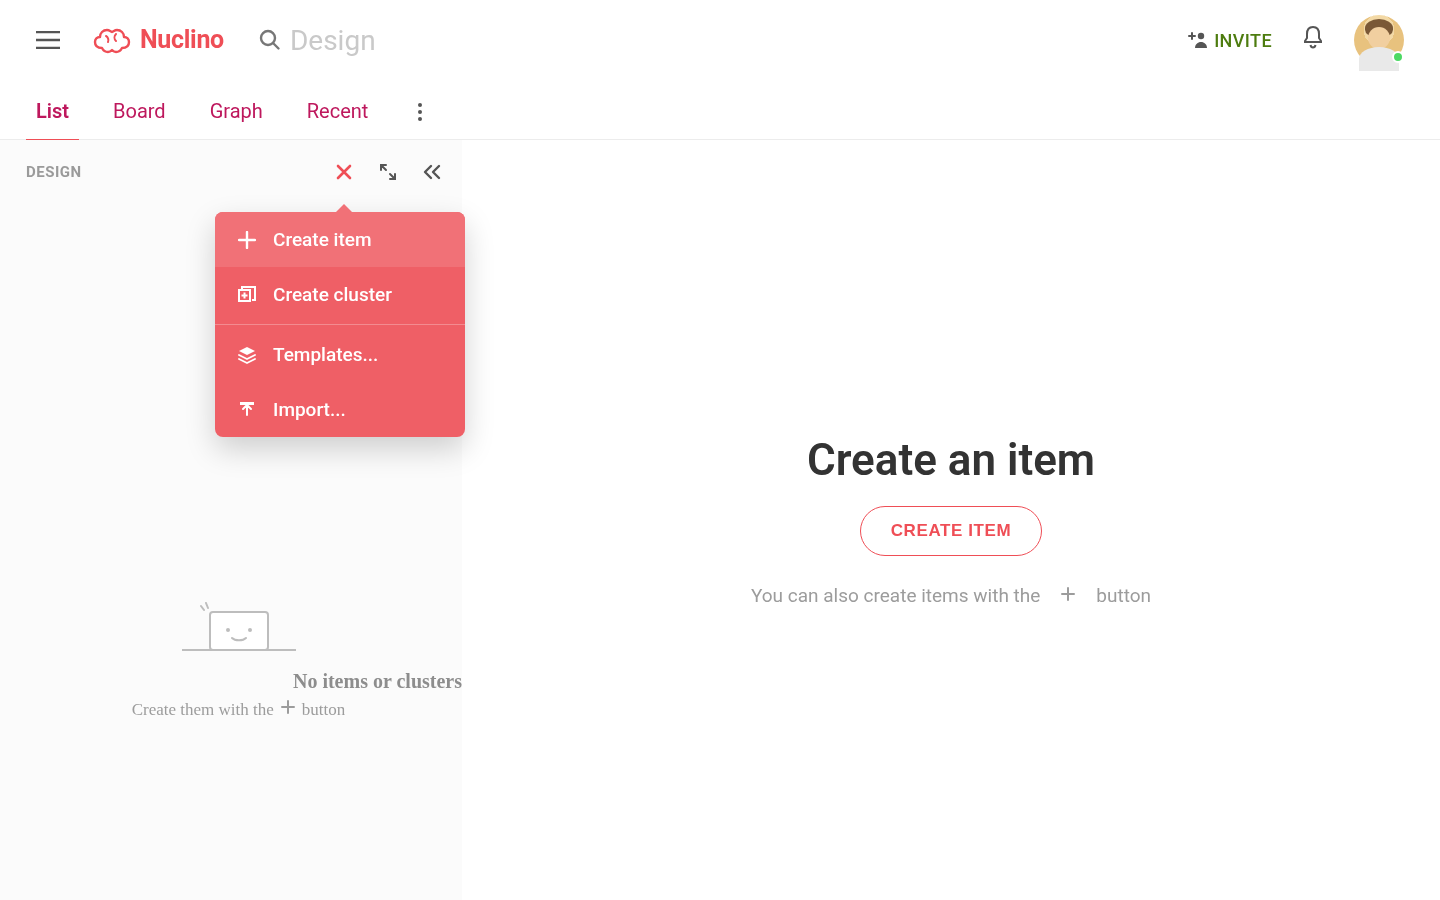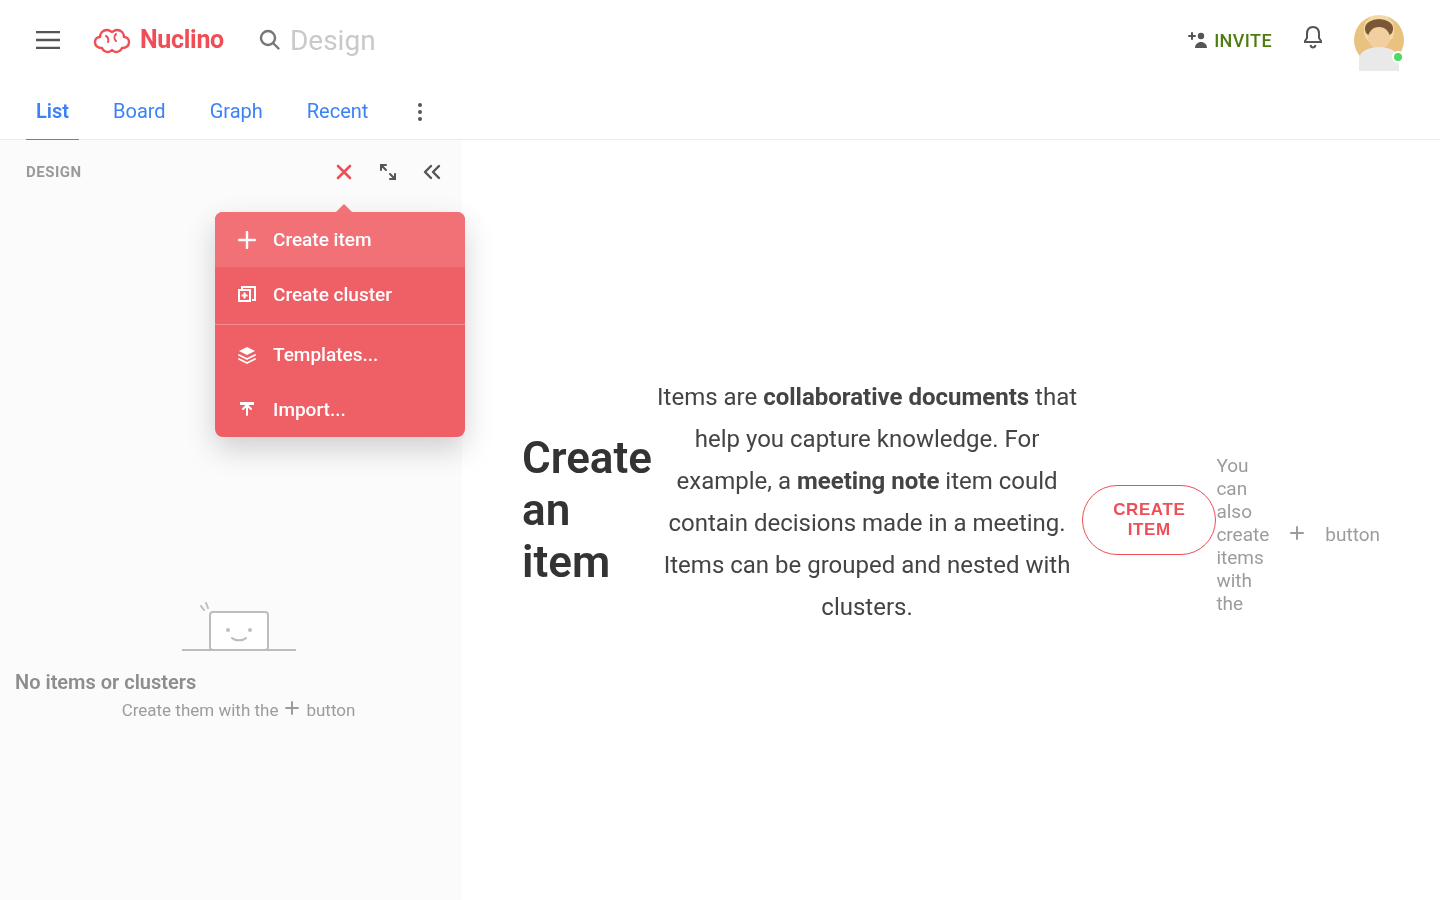--- a/index.html
+++ b/index.html
@@ -15,47 +15,47 @@
   .invite { display:flex; align-items:center; gap:6px; color:#4d7c0f; font-size:18px; font-weight:500; letter-spacing:0.4px; cursor:pointer; }
   .bell { color:#555; cursor:pointer; }
   .avatar-wrap { position:relative; }
   .avatar { width:50px; height:50px; border-radius:50%; background: radial-gradient(circle at 50% 30%, #f3d9a6 0 36%, #e8c27e 36% 100%); display:flex; align-items:flex-end; justify-content:center; overflow:hidden; }
   .avatar-face { width:22px; height:22px; background:#f1cfa0; border-radius:50%; margin-bottom:16px; position:relative;}
   .avatar-hair { position:absolute; top:4px; width:28px; height:18px; background:#7a5836; border-radius:50% 50% 40% 40%; }
   .avatar-body { position:absolute; bottom:-6px; width:40px; height:24px; background:#e9e9e9; border-radius:50% 50% 0 0;}
   .presence { position:absolute; right:0; bottom:2px; width:12px; height:12px; background:#4cd964; border-radius:50%; border:2px solid #fff; }
 
   .tabbar { display:flex; align-items:center; height:60px; padding-left: 32px; gap: 36px; border-bottom:1px solid #ececec; }
-  .tab { font-size:20px; color:#3b82f6; padding: 0 4px 18px 4px; cursor:pointer; position:relative; top:10px; }
+  .tab { font-size:20px; color:#be185d; padding: 0 4px 18px 4px; cursor:pointer; position:relative; top:10px; }
   .tab.active { font-weight:600; }
   .tab.active::after { content:""; position:absolute; left:-6px; right:-6px; bottom:-1px; height:3px; background:#ef4e56; }
   .more-dots { color:#555; cursor:pointer; display:flex; align-items:center; height:40px; width:24px; justify-content:center; position:relative; top:2px;}
 
   .content { display:flex; height: calc(900px - 140px); }
   .sidebar { width: 462px; background:#fbfbfb; position:relative; }
   .side-header { display:flex; align-items:center; padding: 20px 18px 0 26px; }
   .side-title { font-size:15px; font-weight:700; color:#9a9a9a; letter-spacing:0.5px; }
   .side-actions { margin-left:auto; display:flex; gap:20px; }
   .side-action { color:#555; cursor:pointer; display:flex; align-items:center; justify-content:center; width:24px; height:24px; }
   .side-action.close { color:#ef4e56; }
 
   .dropdown { position:absolute; top:72px; left:215px; width:250px; background:#ef5f66; border-radius:8px; box-shadow: 0 12px 30px rgba(0,0,0,0.18); overflow:visible; }
   .dropdown::before { content:""; position:absolute; top:-8px; left:120px; width:0; height:0; border-left:9px solid transparent; border-right:9px solid transparent; border-bottom:9px solid #f17177; }
   .dropdown-item { display:flex; align-items:center; gap:16px; padding: 16px 22px; color:#fff; font-size:19px; font-weight:500; cursor:pointer; }
   .dropdown-item.first { background:#f17177; border-top-left-radius:8px; border-top-right-radius:8px; }
   .dropdown-sep { border-top:1px solid rgba(255,255,255,0.28); margin: 2px 0; }
   .dd-icon { width:20px; height:20px; display:flex; align-items:center; justify-content:center; }
 
-  .empty-state { position:absolute; bottom:180px; left:15px; right:0; text-align:left; color:#9a9a9a; }
+  .empty-state { position:absolute; bottom:180px; left:15px; right:0; text-align:right; color:#9a9a9a;font-family:Liberation Serif, serif; }
   .empty-illo { display:flex; justify-content:center; margin-bottom:14px; }
   .empty-title { font-size:20px; font-weight:600; color:#8d8d8d; margin-bottom:6px; }
   .empty-sub { font-size:17px; color:#9c9c9c; display:flex; align-items:center; justify-content:center; gap:6px; }
   .plus-inline { color:#9c9c9c; }
 
-  .main { flex:1; display:flex; flex-direction:row; align-items:center; justify-content:center; padding: 0 60px; }
+  .main { flex:1; display:flex; flex-direction:column; align-items:center; justify-content:center; padding: 0 60px; }
   .main-title { font-size:44px; font-weight:600; color:#333; margin-bottom:20px; }
   .main-desc { font-size:24px; color:#444; text-align:center; line-height:1.75; max-width:880px; margin-bottom:36px; font-weight:400;}
   .main-desc b { font-weight:700; }
   .create-btn { border:1.5px solid #ef4e56; color:#ef4e56; background:#fff; font-size:17px; font-weight:600; letter-spacing:0.6px; padding: 14px 30px; border-radius:999px; cursor:pointer; }
   .main-hint { margin-top:28px; font-size:19px; color:#9c9c9c; display:flex; align-items:center; gap:20px; }
 </style>
 </head>
 <body>
 
 <div class="header">
@@ -200,23 +200,20 @@
               <path d="M8 2v12M2 8h12" stroke="#9c9c9c" stroke-width="2" stroke-linecap="round"></path>
             </svg>
         </span>
         <span>button</span>
       </div>
     </div>
   </div>
 
   <div class="main">
     <div class="main-title">Create an item</div>
-    <div class="main-desc">
-      <span>Items are </span><b>collaborative documents</b><span> that help you capture knowledge. For example, a </span><b>meeting note</b><span> item could contain decisions made in a meeting. Items can be grouped and nested with clusters.</span>
-    </div>
     <button class="create-btn">CREATE ITEM</button>
     <div class="main-hint">
       <span>You can also create items with the</span>
       <span>
         <svg width="16" height="16" viewBox="0 0 16 16">
             <path d="M8 2v12M2 8h12" stroke="#9c9c9c" stroke-width="2" stroke-linecap="round"></path>
           </svg>
       </span>
       <span>button</span>
     </div>

